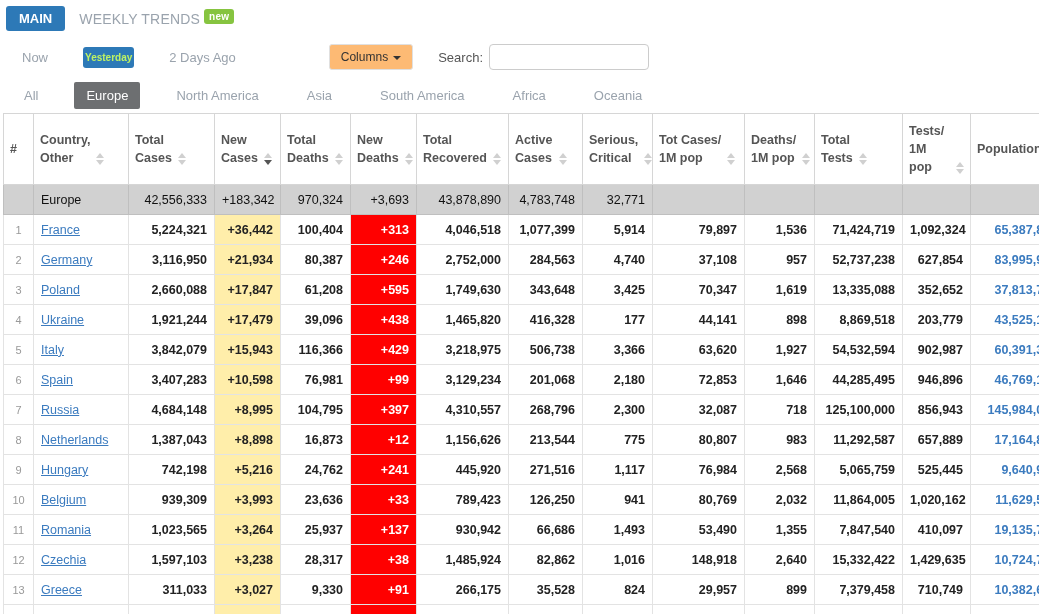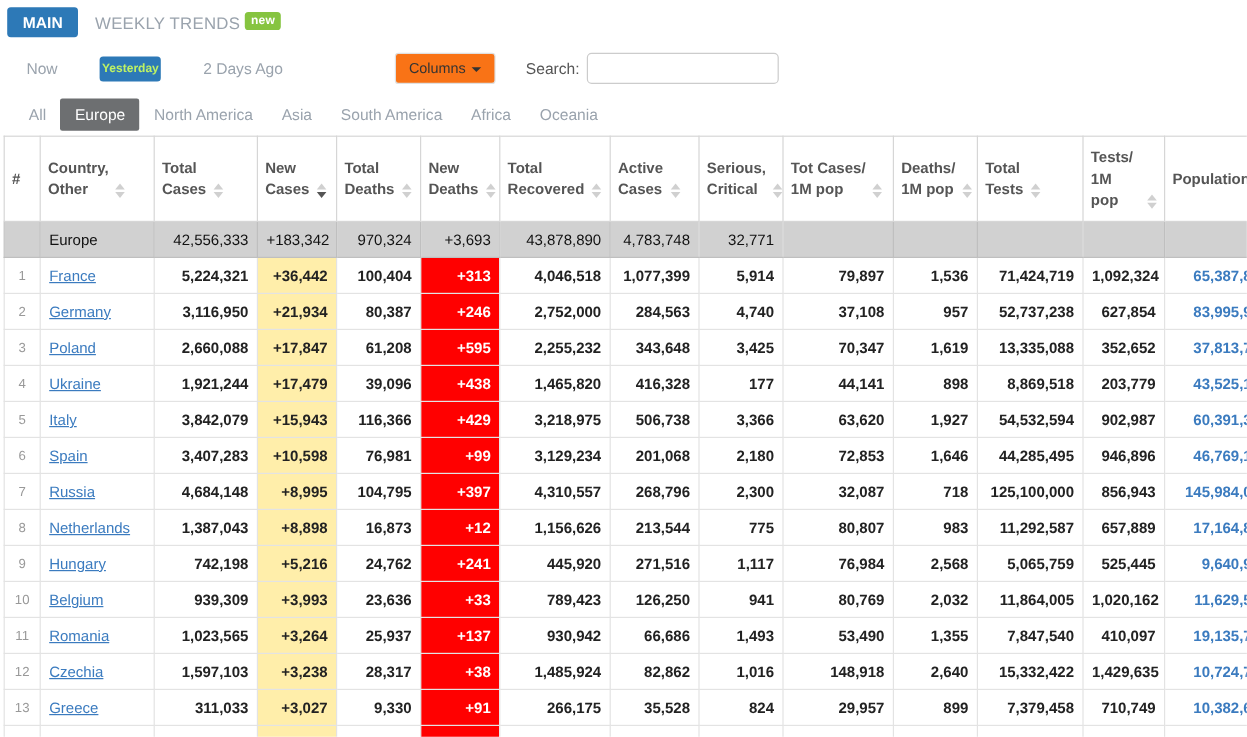--- a/index.html
+++ b/index.html
@@ -12,30 +12,30 @@
     padding:5px 13px; border-radius:3px; border:none; cursor:pointer; }
   .weekly { color:#9aa3ad; font-size:14px; padding:5px 4px 0 14px; letter-spacing:.2px; cursor:pointer; }
   .badge-new { background:#86c440; color:#fff; font-size:10px; font-weight:bold;
     padding:2px 5px; border-radius:3px; margin-left:4px; position:relative; top:-4px; display:inline-block; }
 
   
   .timerow { display:flex; align-items:center; padding:11px 0 10px 12px;gap:19px; }
   .time-link { color:#9aa3ad; font-size:13px; padding:5px 10px; cursor:pointer; }
   .time-active { background:#2d79b7; color:#bef264; font-size:10px; font-weight:bold;
     padding:5px 2px; border-radius:3px; margin:0 6px; cursor:pointer; }
-  .btn-columns { background:#f97316; color:#333; font-size:12px; border:1px solid #e0e0e0;
+  .btn-columns { background:#fdba74; color:#333; font-size:12px; border:1px solid #e0e0e0;
     border-radius:3px; padding:5px 11px; margin-left:64px; cursor:pointer; }
   .caret { display:inline-block; width:0; height:0; border-left:4px solid transparent;
     border-right:4px solid transparent; border-top:4px solid #333; margin-left:5px; vertical-align:middle; }
   .searchwrap { margin-left:auto; display:flex; align-items:center; padding-right:390px; }
   .search-label { color:#555; font-size:13px; margin-right:6px; }
   .search-input { width:160px; height:26px; border:1px solid #ccc; border-radius:4px; padding:2px 6px; font-size:13px; }
 
   
-  .continents { display:flex; align-items:center; padding:2px 0 0 12px; }
+  .continents { display:flex; align-items:center; padding:2px 0 0 12px;gap:24px; }
   .cont-tab { color:#9aa3ad; font-size:13px; padding:6px 12px; cursor:pointer; }
   .cont-active { background:#6d6f71; color:#fff; border-radius:2px; }
 
   
   table { border-collapse:collapse; table-layout:fixed; width:1033px; margin:4px 0 0 3px; font-size:12.5px; }
   th { border:1px solid #d6d6d6; padding:8px 6px; color:#555; font-weight:bold;
     text-align:left; vertical-align:middle; font-size:12.5px; line-height:1.45; cursor:pointer; }
   td { border:1px solid #e3e3e3; padding:6px 7px; color:#222; font-weight:bold;
     text-align:right; height:30px; white-space:nowrap; overflow:hidden; }
   tr.total-row td { background:#d1d1d1; border-color:#bfbfbf; font-weight:normal; color:#111; }
@@ -271,21 +271,21 @@
         <td>627,854</td>
         <td class="population">83,995,966</td>
       </tr>
       <tr class="data-row">
         <td class="rank">3</td>
         <td class="country"><a href="#">Poland</a></td>
         <td>2,660,088</td>
         <td class="newcases">+17,847</td>
         <td>61,208</td>
         <td class="newdeaths">+595</td>
-        <td>2,255,232</td>
+        <td>1,749,630</td>
         <td>343,648</td>
         <td>3,425</td>
         <td>70,347</td>
         <td>1,619</td>
         <td>13,335,088</td>
         <td>352,652</td>
         <td class="population">37,813,758</td>
       </tr>
       <tr class="data-row">
         <td class="rank">4</td>

